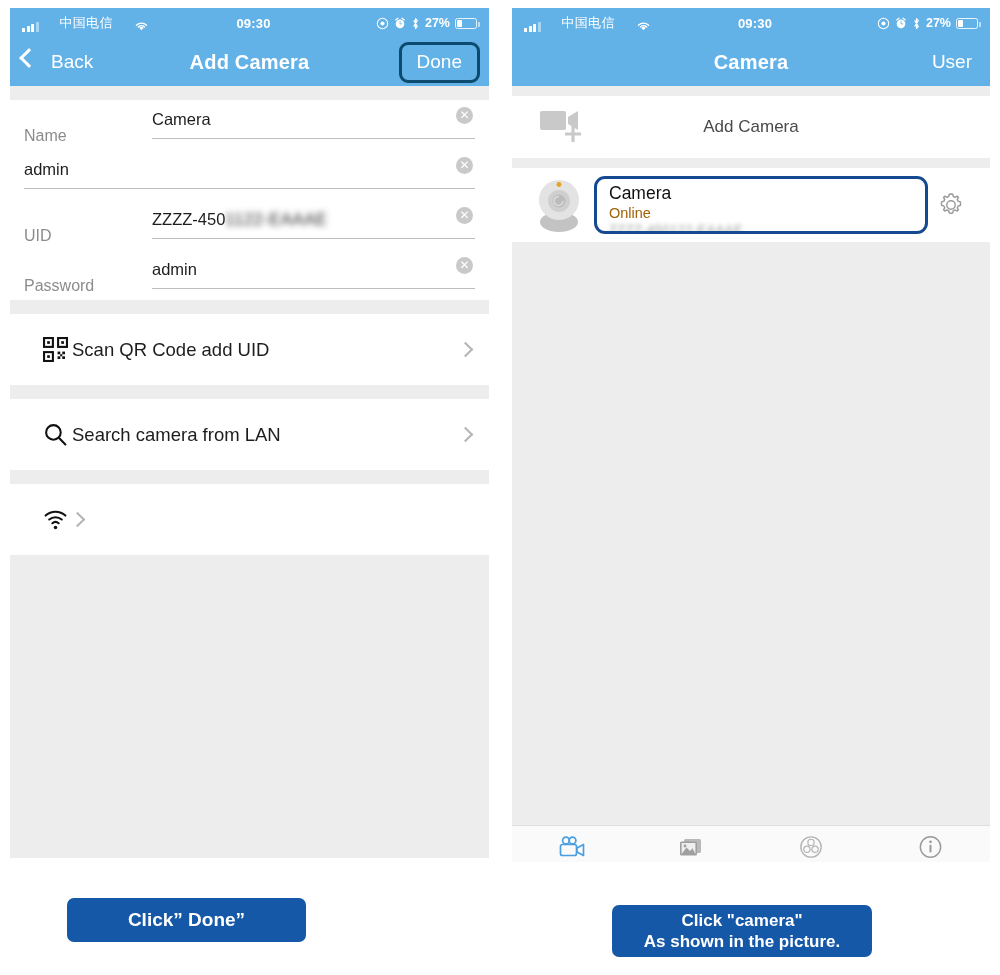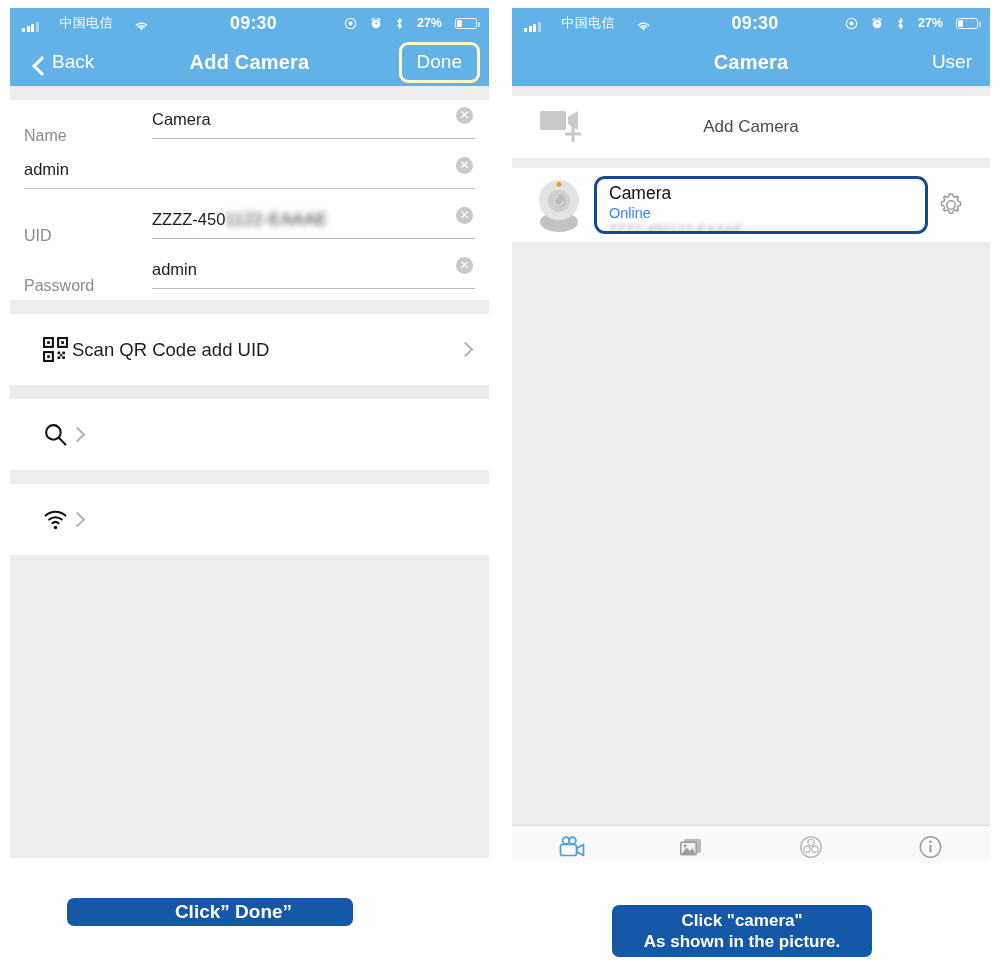--- a/index.html
+++ b/index.html
@@ -21,24 +21,24 @@
   .sb-left{display:flex;align-items:flex-end;gap:21px;padding-left:12px;}
   .sb-bars{display:flex;align-items:flex-end;gap:1.5px;height:11px;}
   .sb-bars i{display:block;width:3px;background:#ffffff;border-radius:.5px;}
   .sb-bars i:nth-child(1){height:4px;}
   .sb-bars i:nth-child(2){height:6px;}
   .sb-bars i:nth-child(3){height:8px;}
   .sb-bars i:nth-child(4){height:10px;background:#a8d5f2;}
   .sb-carrier{font-size:13px;font-weight:400;letter-spacing:.3px;}
   .sb-time{
     position:absolute;left:8px;right:0;text-align:center;
-    font-size:18px;font-weight:600;letter-spacing:.2px;pointer-events:none;
+    font-size:13px;font-weight:600;letter-spacing:.2px;pointer-events:none;
   }
   .sb-right{
-    margin-left:auto;display:flex;align-items:center;gap:13px;padding-right:12px;
+    margin-left:auto;display:flex;align-items:center;gap:5px;padding-right:12px;
     font-size:12.5px;font-weight:600;
   }
   .sb-batt{
     width:22px;height:11px;border:1.3px solid rgba(255,255,255,.85);
     border-radius:2.5px;position:relative;display:inline-block;padding:1px;
     box-sizing:border-box;
   }
   .sb-batt::after{
     content:"";position:absolute;right:-3.5px;top:3px;width:2px;height:5px;
     background:rgba(255,255,255,.6);border-radius:0 1px 1px 0;
@@ -48,33 +48,33 @@
   
   .navbar{
     height:48px;background:#62b2e8;color:#ffffff;position:relative;
     display:flex;align-items:center;
   }
   .nav-title{
     position:absolute;left:0;right:0;text-align:center;
     font-size:20px;font-weight:bold;letter-spacing:.2px;
   }
   .nav-back{
-    display:flex;align-items:flex-end;gap:3px;padding-left:25px;
+    display:flex;align-items:flex-start;gap:15px;padding-left:12px;
     font-size:19px;position:relative;z-index:2;
   }
   .chev-left{
     width:11px;height:11px;border-left:3px solid #fff;border-bottom:3px solid #fff;
     transform:rotate(45deg);display:inline-block;
   }
   .nav-action{
     margin-left:auto;padding-right:18px;font-size:19px;position:relative;z-index:2;
   }
   .nav-done-wrap{
     margin-left:auto;margin-right:9px;position:relative;z-index:2;
-    border:3px solid #fef9c3;border-radius:9px;
+    border:3px solid #0c4a6e;border-radius:9px;
     padding:6px 15px 7px 15px;
   }
   .nav-done-wrap span{font-size:19px;color:#ffffff;}
 
   
   .body-area{background:#ededed;height:802px;overflow:hidden;}
   .gap{height:14px;background:#ededed;}
   .gap-sm{height:10px;background:#ededed;}
 
   .form-block{background:#ffffff;padding:0 14px 0 14px;}
@@ -118,21 +118,21 @@
   }
   .cam-row{
     background:#ffffff;height:74px;display:flex;align-items:center;padding:0 16px 0 14px;
   }
   .cam-thumb{width:66px;flex:none;display:flex;justify-content:center;}
   .cam-info{
     flex:1;margin-left:2px;border:3px solid #154a92;border-radius:11px;
     height:58px;padding:4px 10px 0 12px;box-sizing:border-box;overflow:hidden;
   }
   .cam-name{font-size:17.5px;color:#111;line-height:21px;}
-  .cam-status{font-size:14.5px;color:#3b82f6;line-height:18px;}
+  .cam-status{font-size:14.5px;color:#a16207;line-height:18px;}
   .cam-uid{font-size:13px;color:#9a9a9a;filter:blur(2.2px);line-height:15px;letter-spacing:.4px;}
   .gear{width:46px;flex:none;display:flex;justify-content:center;}
 
   .list-fill{background:#ededed;height:583px;}
 
   .tabbar{
     height:58px;background:#fafafa;display:flex;border-top:1px solid #dedede;
   }
   .tab{
     flex:1;display:flex;flex-direction:column;align-items:center;
@@ -140,21 +140,21 @@
   }
   .tab-label{font-size:12.5px;color:#8a8a8a;}
   .tab.active .tab-label{color:#4a9fe0;}
 
   
   .caption{
     position:absolute;background:#1558a8;border-radius:7px;color:#ffffff;
     display:flex;flex-direction:column;align-items:center;justify-content:center;
     font-weight:bold;text-align:center;
   }
-  #caption-left{left:67px;top:898px;width:239px;height:28px;font-size:19px;padding-left:47px;}
+  #caption-left{left:67px;top:898px;width:239px;height:44px;font-size:19px;}
   #caption-right{left:612px;top:905px;width:260px;height:52px;font-size:17px;line-height:21px;}
   .cap-line{display:block;}
 </style>
 </head>
 <body>
 
 <div class="phone" id="phone-left">
 
   <div class="statusbar">
     <div class="sb-left">
@@ -268,20 +268,21 @@
 
     <div class="gap"></div>
 
     <div class="menu-row">
       <span class="menu-ic">
         <svg width="25" height="25" viewBox="0 0 24 24">
           <circle cx="10" cy="10" r="7" stroke="#111" stroke-width="2" fill="none"></circle>
           <line x1="15.2" y1="15.2" x2="21.5" y2="21.5" stroke="#111" stroke-width="2" stroke-linecap="round"></line>
         </svg>
       </span>
+      <span class="menu-label">Search camera from LAN</span>
       <span class="chev-right"></span>
     </div>
 
     <div class="gap"></div>
 
     <div class="menu-row">
       <span class="menu-ic">
         <svg width="25" height="25" viewBox="0 0 24 24">
           <path d="M2.5 8.2 A14 14 0 0 1 21.5 8.2" stroke="#111" stroke-width="2" fill="none" stroke-linecap="round"></path>
           <path d="M6 12 A9.2 9.2 0 0 1 18 12" stroke="#111" stroke-width="2" fill="none" stroke-linecap="round"></path>

